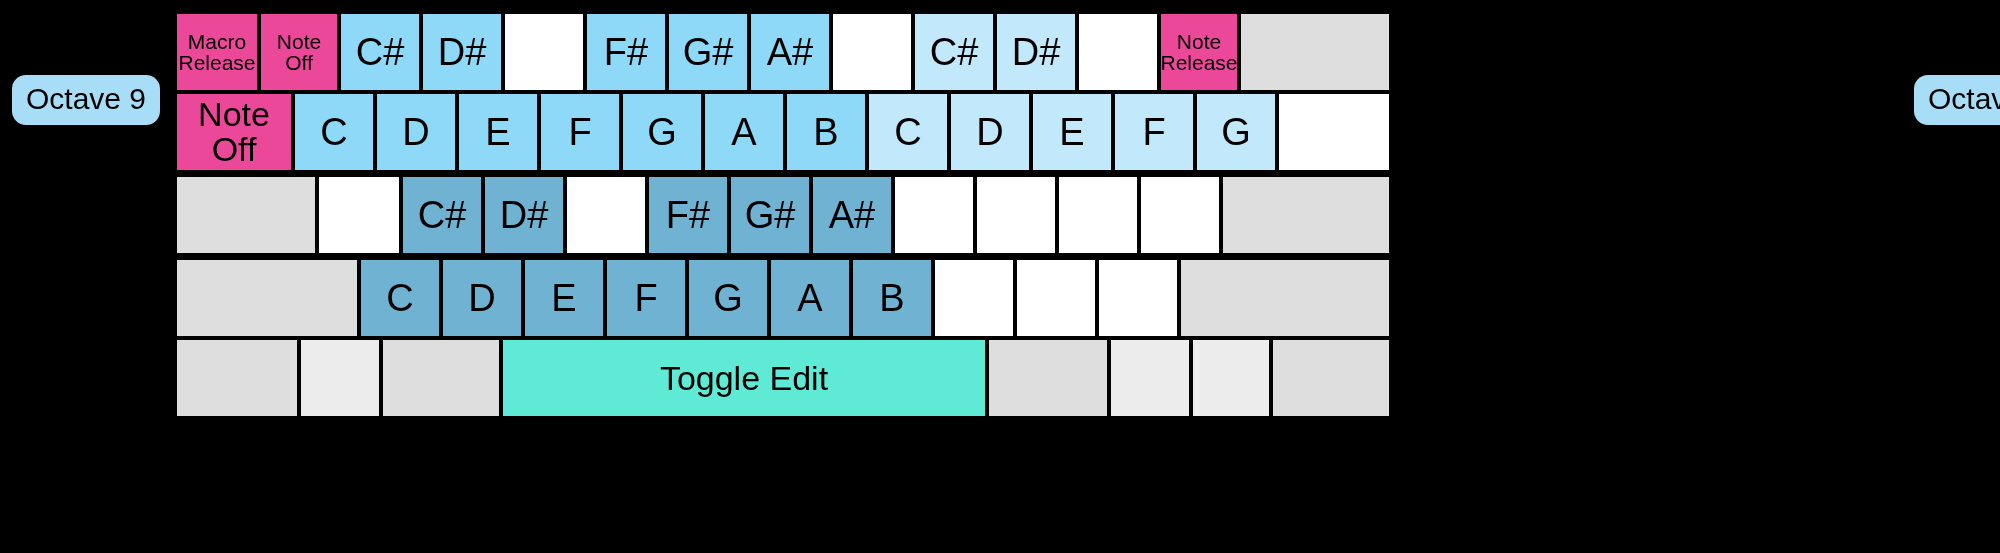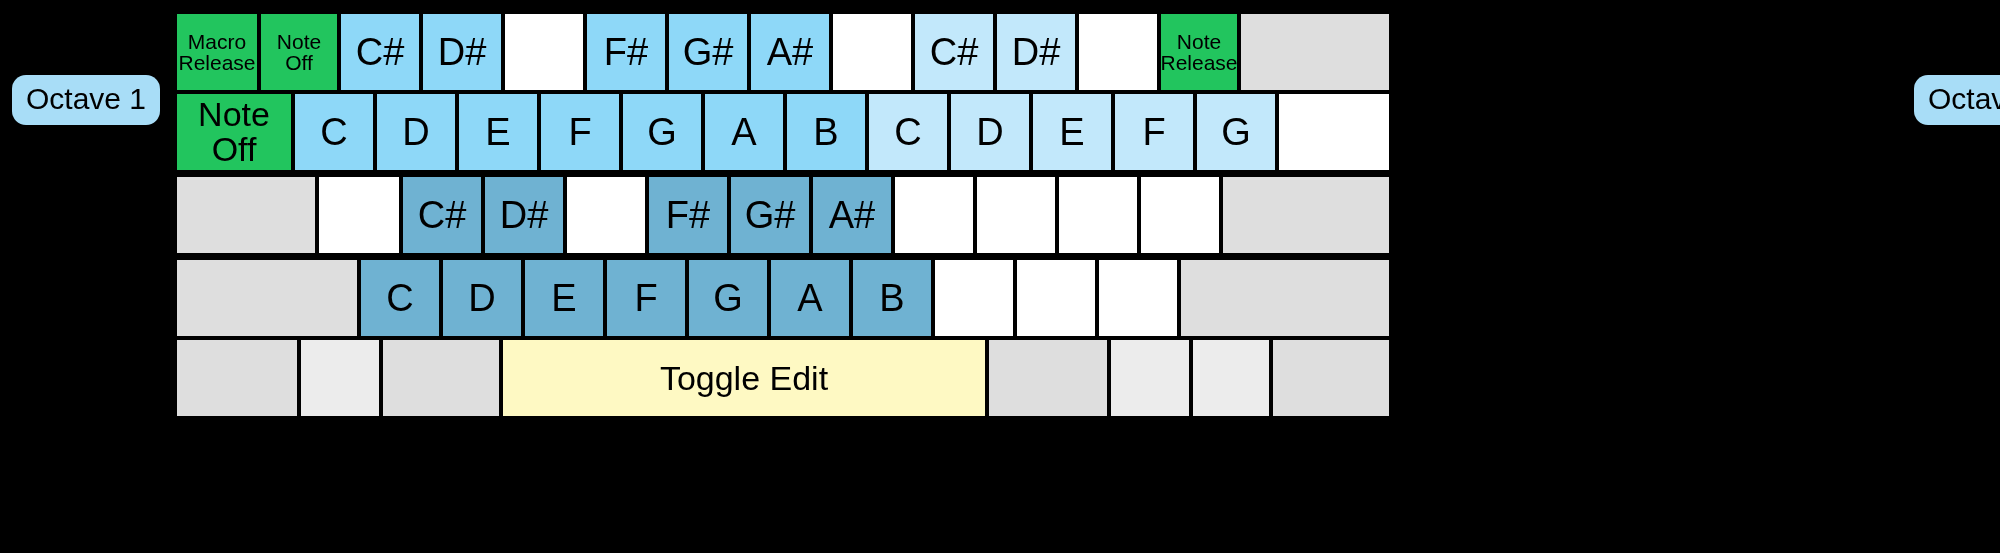--- a/index.html
+++ b/index.html
@@ -52,32 +52,32 @@
     white-space:pre-line;
     font-size:38px;
   }
   .key.small{font-size:21px;}
   .key.big{font-size:34px;}
 
   
   .f-white{background:#ffffff;}
   .f-grey{background:#dedede;}
   .f-grey2{background:#ececec;}
-  .f-yellow{background:#22c55e;}
+  .f-yellow{background:#ec4899;}
   .f-blue{background:#8ed8f8;}
   .f-lightblue{background:#c2e8fb;}
   .f-steel{background:#6fb2d2;}
-  .f-pink{background:#fef9c3;}
+  .f-pink{background:#5eead4;}
 </style>
 </head>
 <body>
 
 <div id="stage">
 
-  <div class="badge" id="badge-oct2">Octave 1</div>
+  <div class="badge" id="badge-oct2">Octave 9</div>
 
   <div class="badge" id="badge-oct3">Octave 3</div>
 
 
   <div id="keyboard">
       <div class="krow" style="top: 0px;">
         <div class="key f-yellow small" style="left: 0px; width: 84px;">Macro
 Release</div>
         <div class="key f-yellow small" style="left: 84px; width: 80px;">Note
 Off</div>

